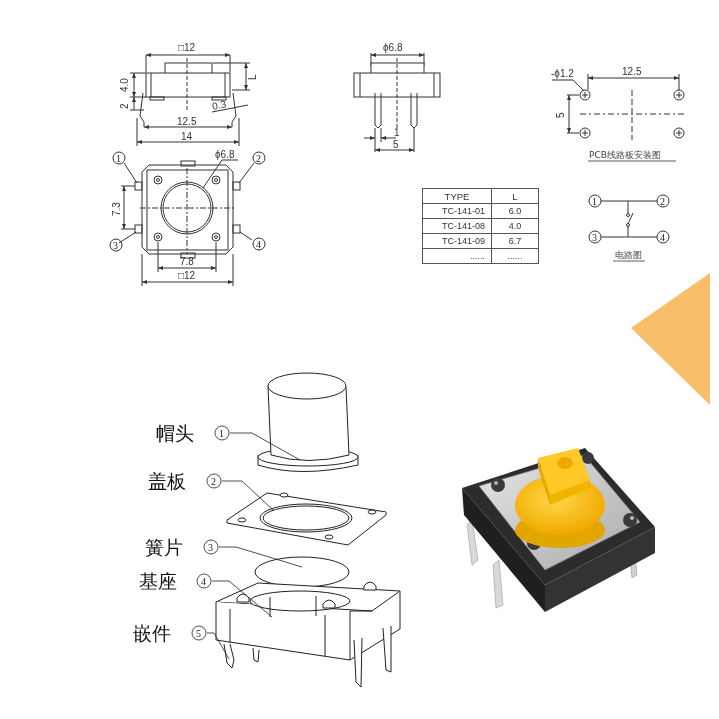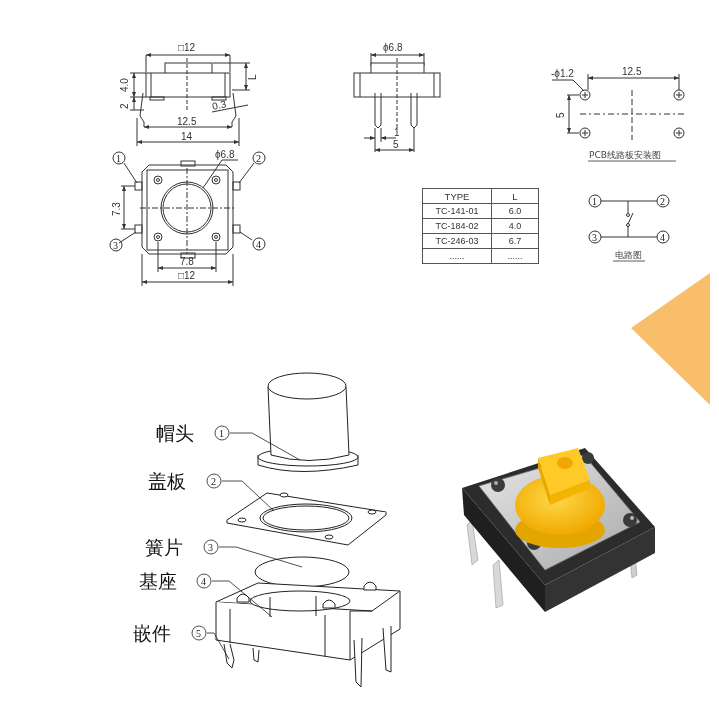--- a/index.html
+++ b/index.html
@@ -6,21 +6,21 @@
   body { width:719px; height:719px; position:relative; overflow:hidden; font-family:"Liberation Sans", sans-serif; color:#222; }
   svg { position:absolute; left:0; top:0; }
   .dim { font-family:"Liberation Sans", sans-serif; font-size:10px; fill:#333; }
   .dimv { font-family:"Liberation Sans", sans-serif; font-size:10px; fill:#333; }
   .cap { font-family:"DejaVu Sans", sans-serif; font-size:9px; fill:#444; }
   .lbl { font-family:"DejaVu Sans", sans-serif; font-size:19px; fill:#111; }
   .num { font-family:"Liberation Serif", serif; font-size:10px; fill:#222; }
   .spec-table { position:absolute; left:422px; top:188px; border-collapse:collapse; font-size:9px; color:#333; font-family:"Liberation Sans", sans-serif; }
   .spec-table td, .spec-table th { border:1px solid #555; padding:1px 6px; height:12px; text-align:center; font-weight:normal; }
   .spec-table th { font-size:9.5px; }
-  .spec-table td.type { width:56px; }
+  .spec-table td.type { width:56px;text-align:right; }
   .spec-table td.l { width:34px; }
 </style>
 </head>
 <body>
 
 <svg width="719" height="719" viewBox="0 0 719 719" xmlns="http://www.w3.org/2000/svg">
   <defs>
     <marker id="ar" viewBox="0 0 10 10" refX="10" refY="5" markerWidth="5" markerHeight="5" orient="auto-start-reverse">
       <path d="M0,1 L10,5 L0,9 z" fill="#333"></path>
     </marker>
@@ -291,25 +291,25 @@
   <tbody>
       <tr>
     <th>TYPE</th>
     <th>L</th>
   </tr>
   <tr>
     <td class="type">TC-141-01</td>
     <td class="l">6.0</td>
   </tr>
   <tr>
-    <td class="type">TC-184-02</td>
+    <td class="type">TC-141-08</td>
     <td class="l">4.0</td>
   </tr>
   <tr>
-    <td class="type">TC-246-03</td>
+    <td class="type">TC-141-09</td>
     <td class="l">6.7</td>
   </tr>
   <tr>
     <td class="type">......</td>
     <td class="l">......</td>
   </tr>
 </tbody>
   </table>
 
 </body></html>

